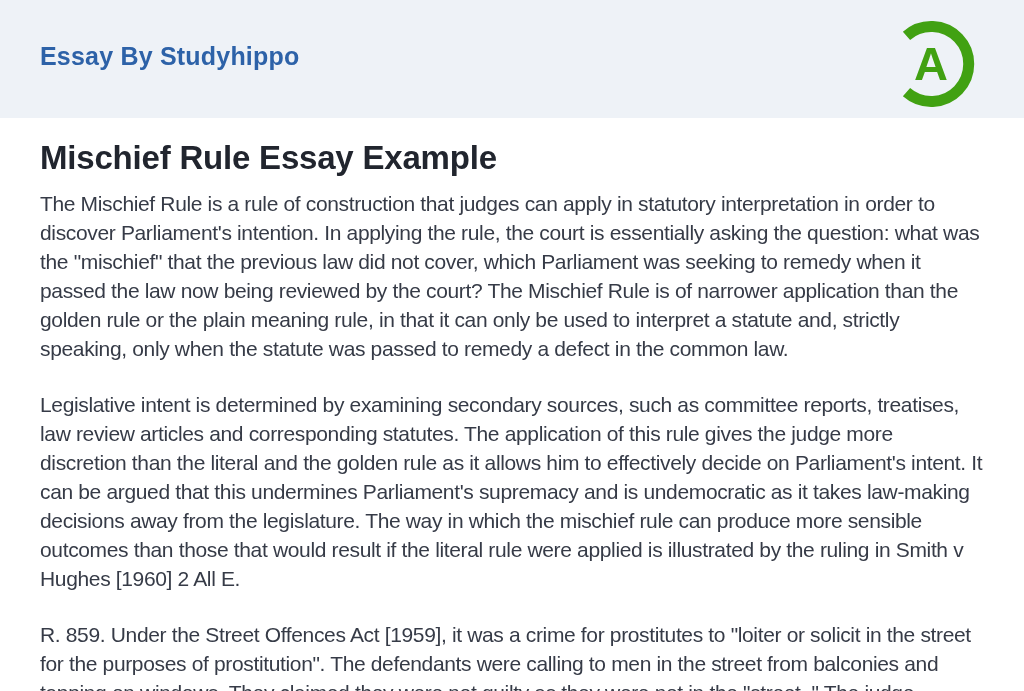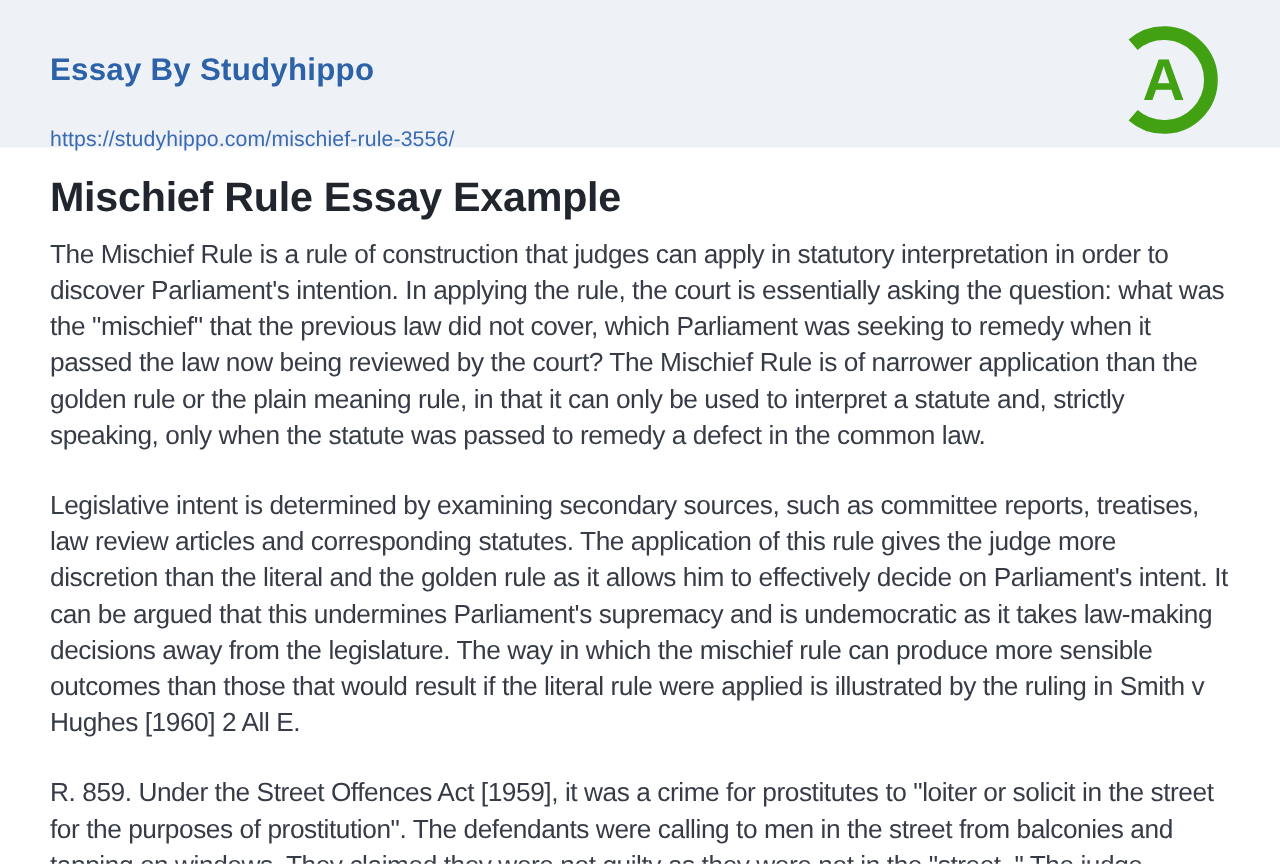--- a/index.html
+++ b/index.html
@@ -64,21 +64,20 @@
     line-height: 29px;
     color: #363b47;
   }
 </style>
 </head>
 <body>
 
 <header class="header">
   <h2 class="site-title">Essay By Studyhippo</h2>
   <br>
-  <a class="site-url">https://studyhippo.com/mischief-rule-3556/</a>
 
   <div class="logo">
     <svg width="96" height="96" viewBox="0 0 96 96">
       <path d="M 19.5 19.8 A 37.5 37.5 0 1 1 19.5 76.2" fill="none" stroke="#41a112" stroke-width="11" stroke-linecap="butt"></path>
       <text x="44" y="64" text-anchor="middle" font-family="Liberation Sans, sans-serif" font-size="47" font-weight="600" fill="#41a112">A</text>
     </svg>
   </div>
 </header>
 
 <main class="content">

